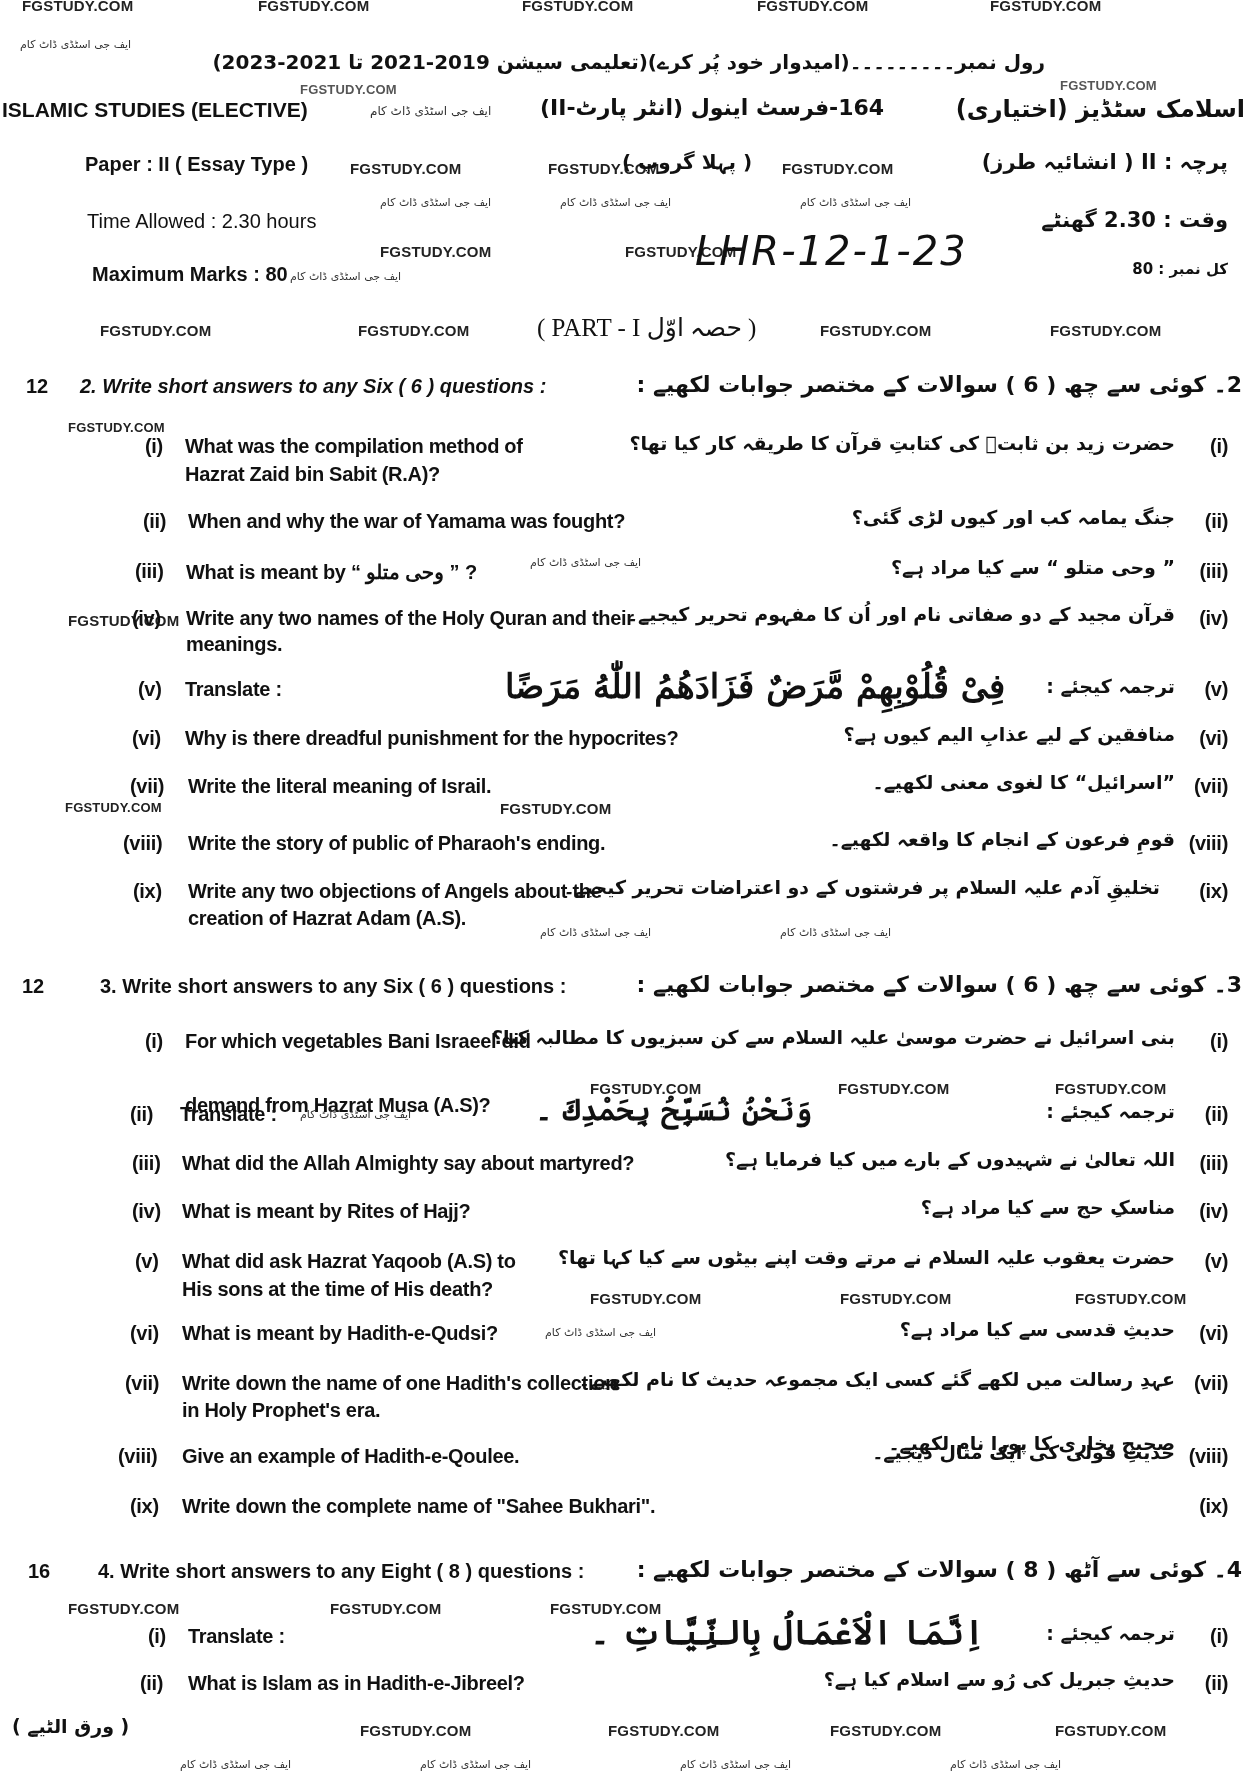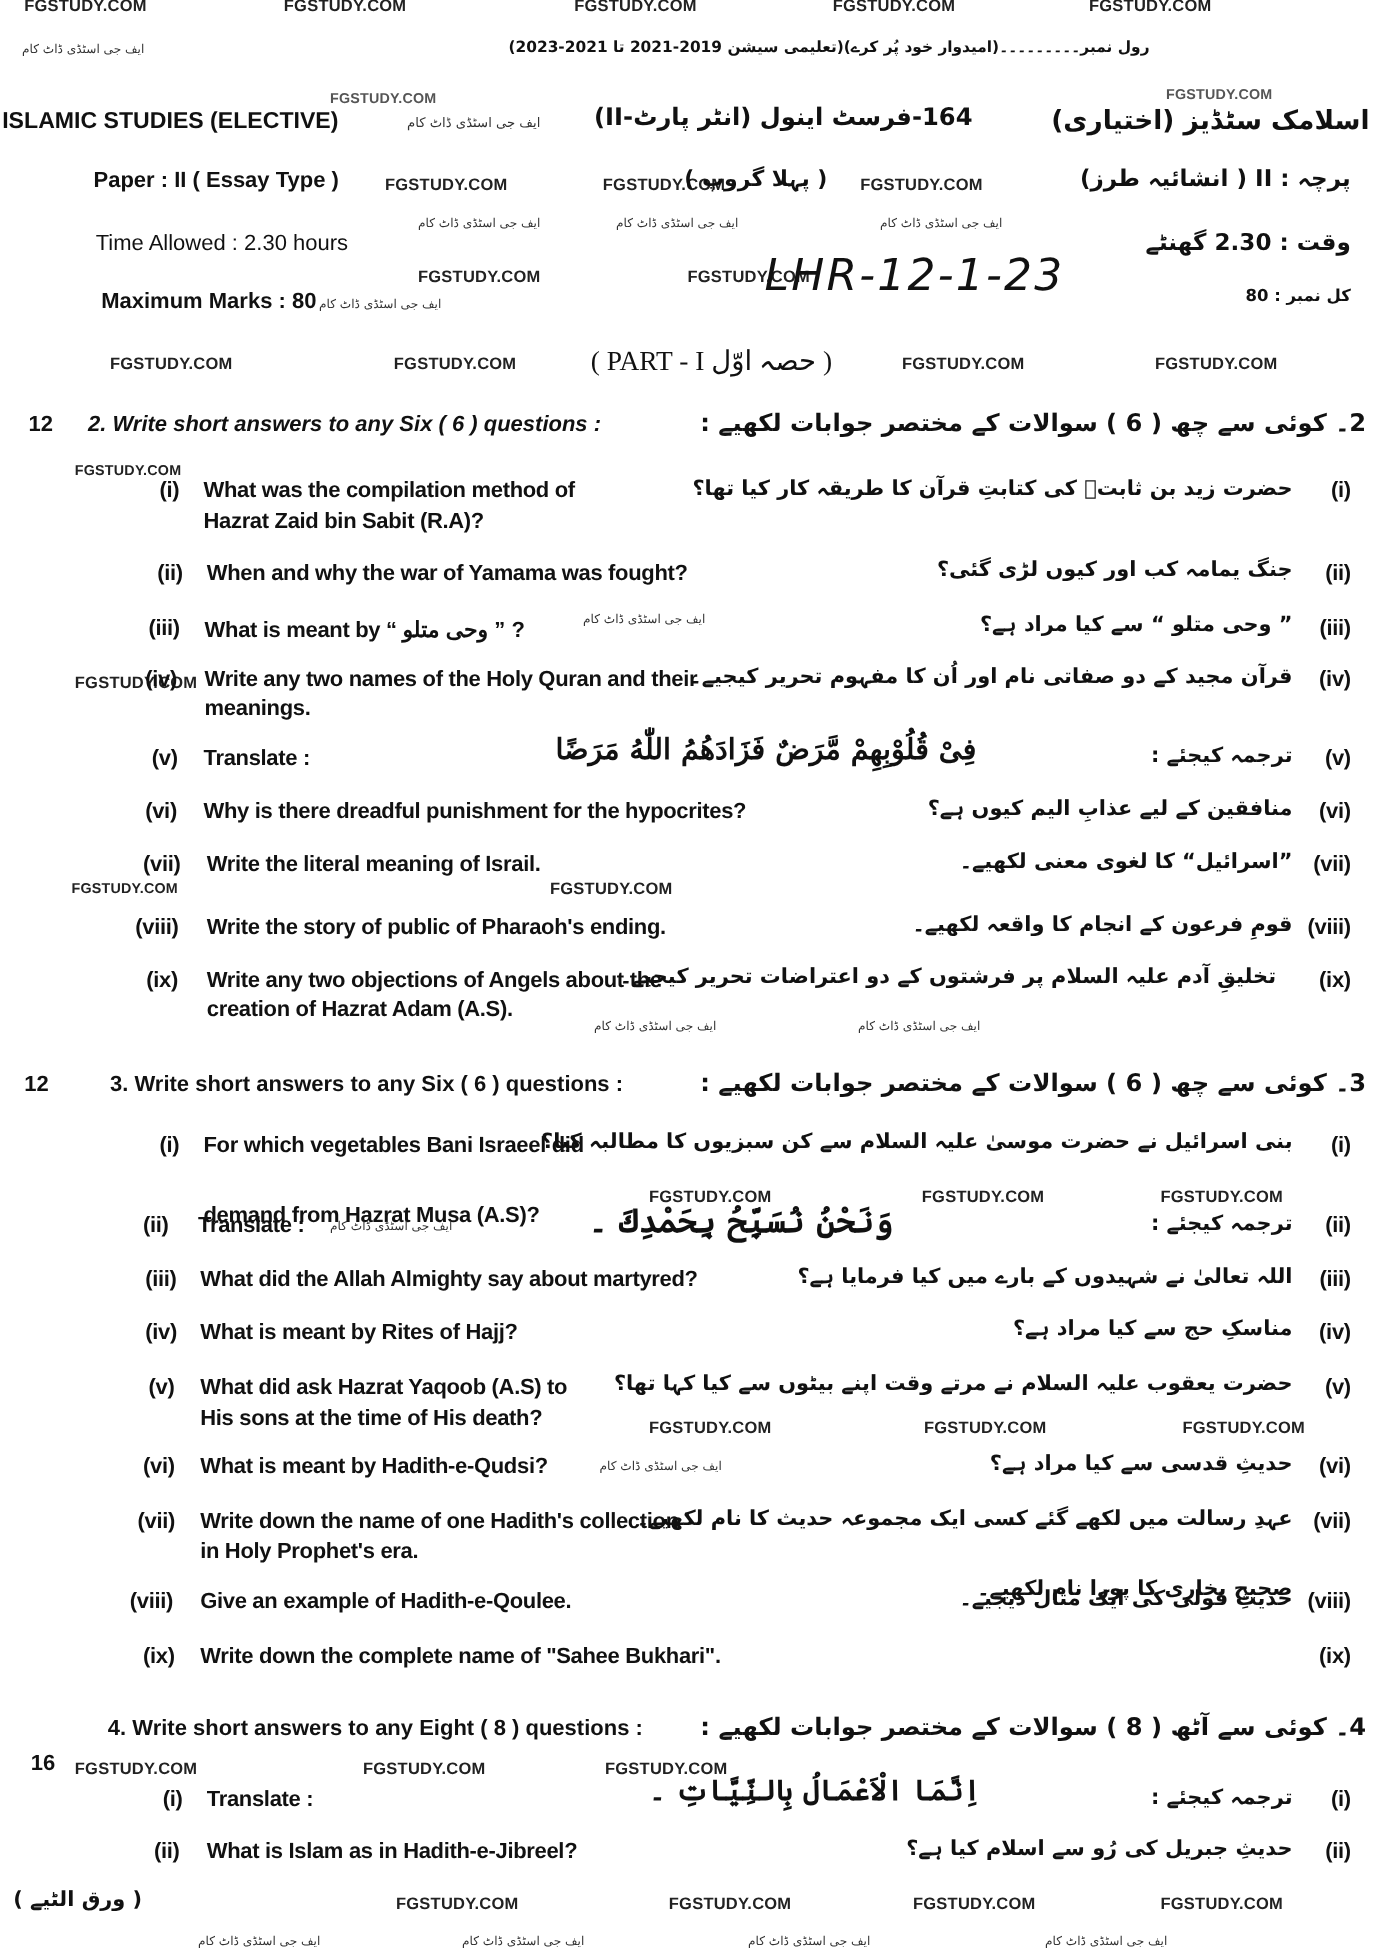--- a/index.html
+++ b/index.html
@@ -5,34 +5,34 @@
   html, body { margin:0; padding:0; background:#fff; }
   body { width:1250px; height:1780px; position:relative; overflow:hidden; color:#111;
          font-family:"Liberation Sans", sans-serif; }
   .abs { position:absolute; white-space:nowrap; }
   .wm { position:absolute; font-family:"Liberation Sans", sans-serif; font-weight:bold; font-size:15px; color:#222; letter-spacing:0.2px; }
   .wm-ur { position:absolute; font-family:"DejaVu Sans", sans-serif; font-size:11px; color:#333; direction:rtl; }
   .en { font-family:"Liberation Sans", sans-serif; font-weight:bold; font-size:20px; letter-spacing:-0.3px; }
   .ur { font-family:"DejaVu Sans", sans-serif; font-weight:bold; font-size:19px; direction:rtl; text-align:right; }
   .num { font-family:"Liberation Sans", sans-serif; font-weight:bold; font-size:20px; }
   .qh { font-family:"Liberation Sans", sans-serif; font-weight:bold; font-size:20px; }
-  .arabic { font-family:"DejaVu Serif", serif; font-weight:bold; font-size:26px; direction:rtl; }
+  .arabic { font-family:"DejaVu Serif", serif; font-weight:bold; font-size:34px; direction:rtl; }
   .part { font-family:"Liberation Serif", serif; font-size:25px; }
   .hand { font-family:"DejaVu Sans", sans-serif; font-style:italic; font-size:40px; font-weight:normal; letter-spacing:2px; }
 </style>
 </head>
 <body>
 
 <div class="wm" style="left:22px;top:-3px;">FGSTUDY.COM</div>
 <div class="wm" style="left:258px;top:-3px;">FGSTUDY.COM</div>
 <div class="wm" style="left:522px;top:-3px;">FGSTUDY.COM</div>
 <div class="wm" style="left:757px;top:-3px;">FGSTUDY.COM</div>
 <div class="wm" style="left:990px;top:-3px;">FGSTUDY.COM</div>
 
-<div class="abs ur" style="right:205px;top:34px;font-size:14px;">رول نمبر۔۔۔۔۔۔۔۔۔(امیدوار خود پُر کرے)(تعلیمی سیشن 2019-2021 تا 2021-2023)</div>
+<div class="abs ur" style="right:205px;top:50px;font-size:20px;">رول نمبر۔۔۔۔۔۔۔۔۔(امیدوار خود پُر کرے)(تعلیمی سیشن 2019-2021 تا 2021-2023)</div>
 <div class="wm-ur" style="left:20px;top:38px;">ایف جی اسٹڈی ڈاٹ کام</div>
 
 <div class="wm" style="left:300px;top:82px;font-size:13px;color:#555;">FGSTUDY.COM</div>
 <div class="wm" style="left:1060px;top:78px;font-size:13px;color:#555;">FGSTUDY.COM</div>
 
 <div class="abs" style="left:2px;top:98px;font-weight:bold;font-size:21px;">ISLAMIC STUDIES (ELECTIVE)</div>
 <div class="wm-ur" style="left:370px;top:104px;font-size:12px;">ایف جی اسٹڈی ڈاٹ کام</div>
 <div class="abs ur" style="left:540px;top:95px;font-size:22px;">164-فرسٹ اینول (انٹر پارٹ-II)</div>
 <div class="abs ur" style="right:5px;top:95px;font-size:24px;">اسلامک سٹڈیز (اختیاری)</div>
 
@@ -176,21 +176,21 @@
 <div class="abs en" style="left:118px;top:1445px;">(viii)</div>
 <div class="abs en" style="left:182px;top:1445px;">Give an example of Hadith-e-Qoulee.</div>
 <div class="abs ur" style="right:75px;top:1441px;">حدیثِ قولی کی ایک مثال دیجیے۔</div>
 <div class="abs en" style="right:22px;top:1445px;">(viii)</div>
 
 <div class="abs en" style="left:130px;top:1495px;">(ix)</div>
 <div class="abs en" style="left:182px;top:1495px;">Write down the complete name of "Sahee Bukhari".</div>
 <div class="abs ur" style="right:75px;top:1432px;">صحیح بخاری کا پورا نام لکھیے۔</div>
 <div class="abs en" style="right:22px;top:1495px;">(ix)</div>
 
-<div class="abs num" style="left:28px;top:1560px;margin-top:32px;">16</div>
+<div class="abs num" style="left:28px;top:1560px;">16</div>
 <div class="abs qh" style="left:98px;top:1560px;">4. Write short answers to any Eight ( 8 ) questions :</div>
 <div class="abs ur" style="right:8px;top:1557px;font-size:22px;">4۔ کوئی سے آٹھ ( 8 ) سوالات کے مختصر جوابات لکھیے :</div>
 
 <div class="wm" style="left:68px;top:1600px;">FGSTUDY.COM</div>
 <div class="wm" style="left:330px;top:1600px;">FGSTUDY.COM</div>
 <div class="wm" style="left:550px;top:1600px;">FGSTUDY.COM</div>
 
 <div class="abs en" style="left:148px;top:1625px;">(i)</div>
 <div class="abs en" style="left:188px;top:1625px;">Translate :</div>
 <div class="abs arabic" style="left:590px;top:1612px;">اِنَّمَا الْاَعْمَالُ بِالنِّیَّاتِ ۔</div>

